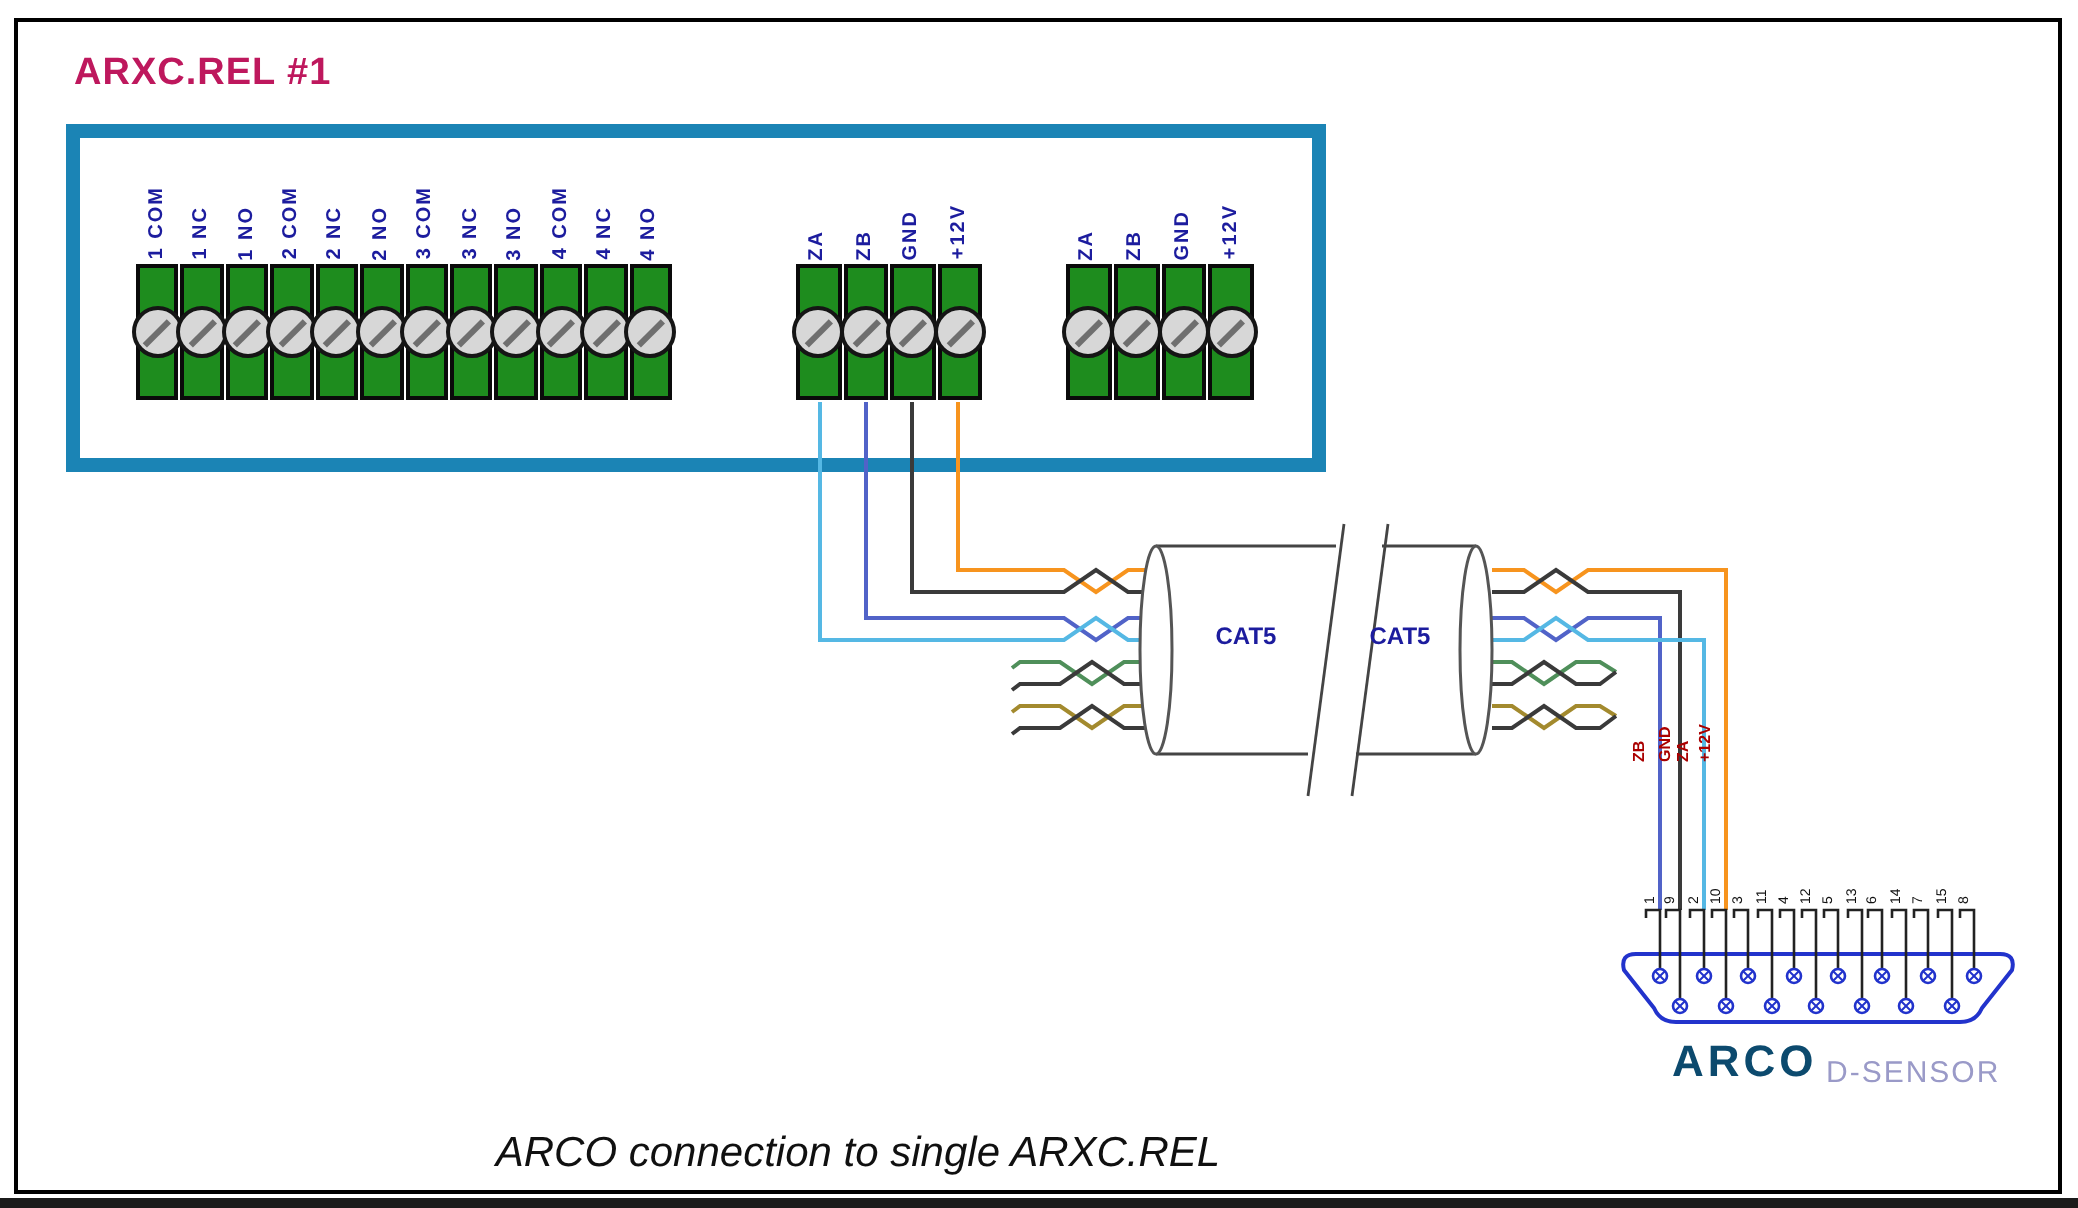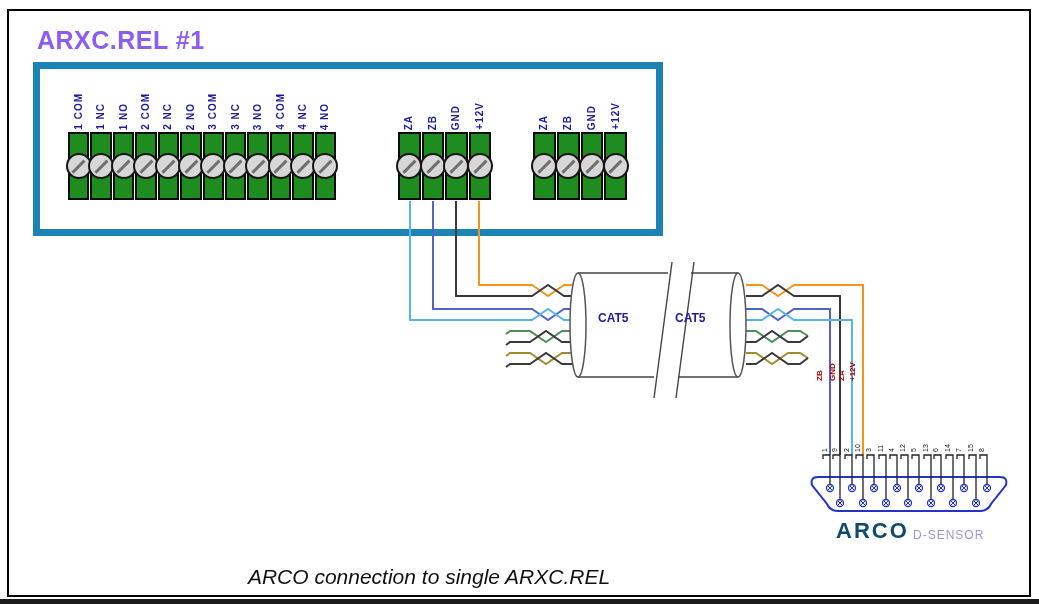--- a/index.html
+++ b/index.html
@@ -1,38 +1,38 @@
 <!DOCTYPE html>
 <html><head>
 <meta charset="utf-8">
 <style>
   html,body{margin:0;padding:0;background:#fff;}
   #stage{position:relative;width:1039px;height:604px;background:#fff;overflow:hidden;
          font-family:"Liberation Sans",sans-serif;}
   .frame{position:absolute;left:7px;top:9px;width:1024px;height:588px;
          border:2px solid #000;box-sizing:border-box;background:#fff;}
-  .board-title{position:absolute;left:37px;top:26px;font-size:25px;font-weight:bold;
-         color:#8b5cf6;letter-spacing:.5px;}
+  .board-title{position:absolute;left:37px;top:26px;font-size:19px;font-weight:bold;
+         color:#be185d;letter-spacing:.5px;}
   .board-box{position:absolute;left:33px;top:62px;width:630px;height:174px;
          border:7px solid #1b84b5;box-sizing:border-box;background:#fff;}
   .tblock{position:absolute;top:132px;height:68px;display:flex;gap:1px;background:#fff;}
   .tcell{flex:1;background:#1e8c1e;border:2px solid #0a0a0a;position:relative;}
   .screw{position:absolute;left:50%;top:50%;width:22px;height:22px;margin:-13px 0 0 -13px;
          border-radius:50%;background:#d7d7d7;border:2px solid #151515;
          display:flex;align-items:center;justify-content:center;}
   .slot{width:2.5px;height:17px;background:#6f6f6f;transform:rotate(45deg);}
   .labelrow{position:absolute;top:82px;height:48px;display:flex;gap:1px;}
   .lcell{flex:1;display:flex;align-items:flex-end;justify-content:center;overflow:visible;}
   .lcell span{writing-mode:vertical-rl;transform:rotate(180deg);white-space:nowrap;
          font-size:10px;font-weight:bold;color:#1c1c9e;letter-spacing:1px;line-height:1;}
-  .cat5-label{position:absolute;top:311px;width:50px;text-align:left;
+  .cat5-label{position:absolute;top:311px;width:50px;text-align:center;
          font-size:12px;font-weight:bold;color:#1c1c9e;}
   .arco-label{position:absolute;left:836px;top:518px;font-size:22px;font-weight:bold;
          color:#0c4a6e;letter-spacing:2px;}
-  .dsensor-label{position:absolute;left:913px;top:528px;font-size:12px;color:#9a9ac8;
+  .dsensor-label{position:absolute;left:913px;top:528px;font-size:15px;color:#9a9ac8;
          letter-spacing:1px;}
   .caption{position:absolute;left:0;top:565px;width:858px;text-align:center;
          font-size:21px;font-style:italic;color:#101010;}
   .bottom-bar{position:absolute;left:0;top:599px;width:1039px;height:5px;background:#1b1b1b;}
   #wiring{position:absolute;left:0;top:0;pointer-events:none;}
 </style>
 </head>
 <body>
 
 <div id="stage">

